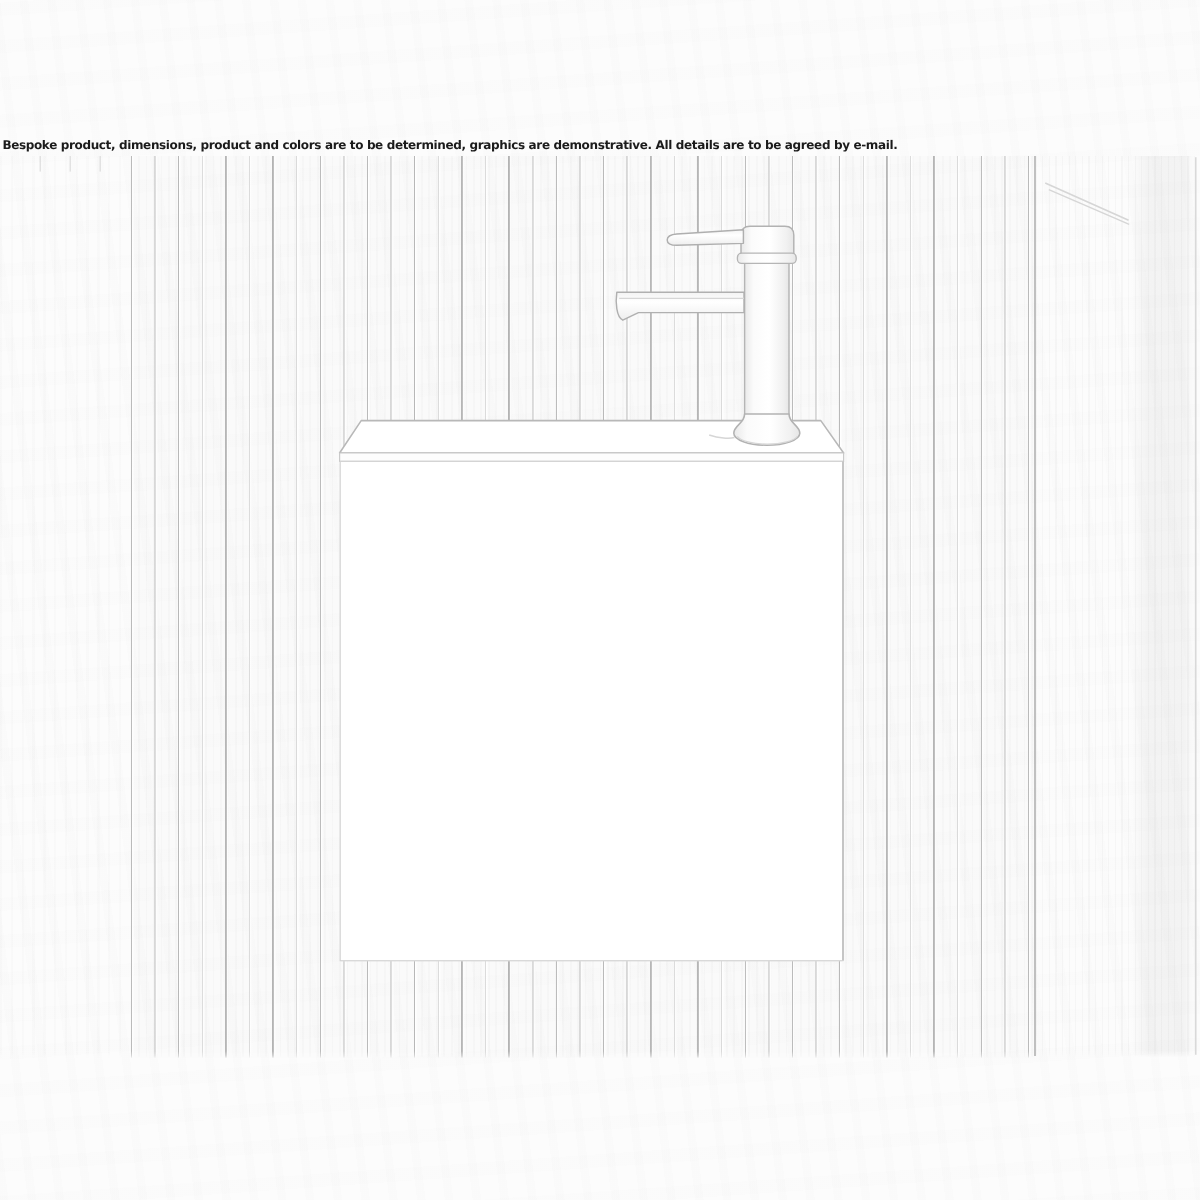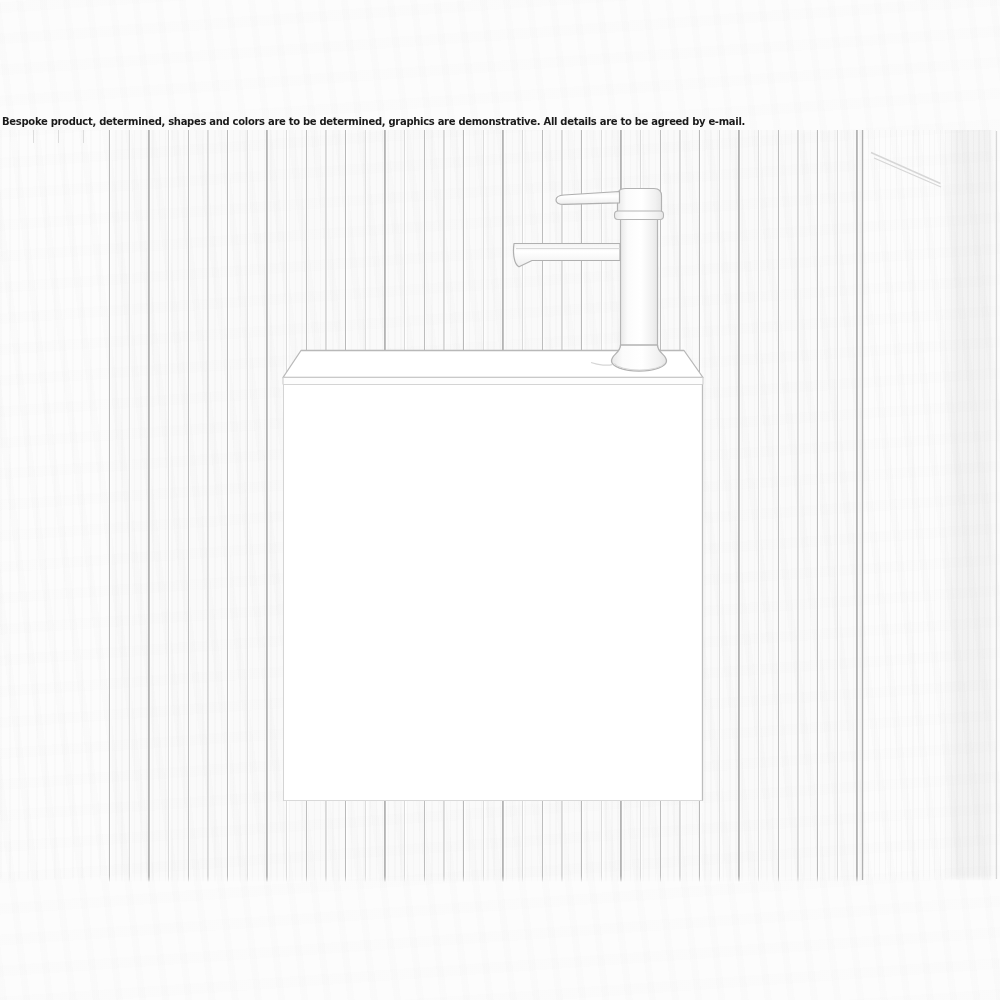--- a/index.html
+++ b/index.html
@@ -133,14 +133,14 @@
       <path d="M617.5,214 L617.5,196 Q617.5,188.5 625,188.5 L654,188.5
                Q661.5,188.5 661.5,196 L661.5,214 Z" fill="url(#cyl)" stroke="#b2b2b2" stroke-width="1.2"></path>
 
       <rect x="614.5" y="211" width="49" height="8.5" rx="3.5" fill="url(#cyl)" stroke="#b5b5b5" stroke-width="1.1"></rect>
 
       <path d="M619.5,191.5 L564,195 Q556,195.6 556,199.9
                Q556,204.4 564,204.4 L619.5,202.8 Z" fill="url(#bar)" stroke="#afafaf" stroke-width="1.2" stroke-linejoin="round"></path>
     </g>
   </svg>
 
-  <div class="disclaimer">Bespoke product, determined, shapes and colors are to be determined, graphics are demonstrative. All details are to be agreed by e-mail.</div>
+  <div class="disclaimer">Bespoke product, dimensions, product and colors are to be determined, graphics are demonstrative. All details are to be agreed by e-mail.</div>
 </div>
 
 </body></html>

